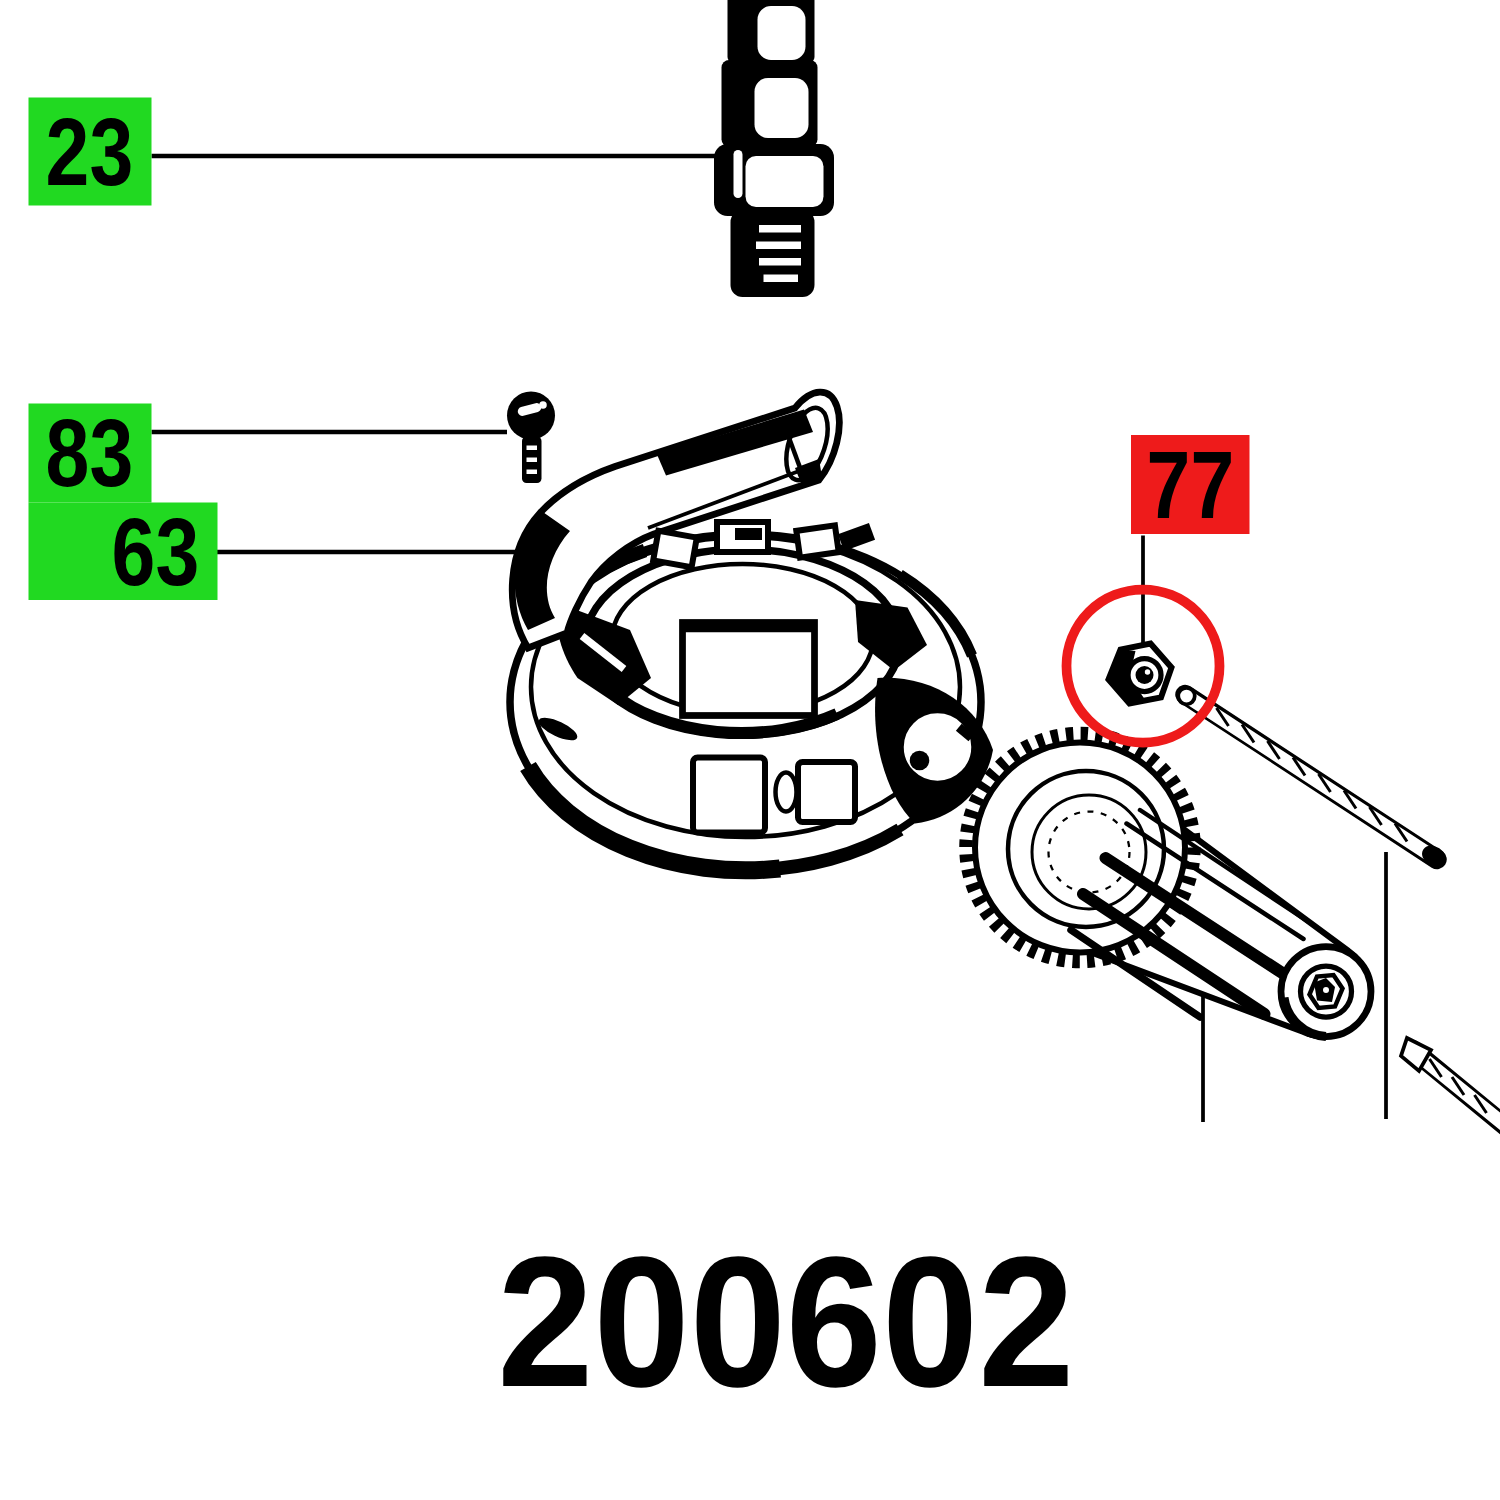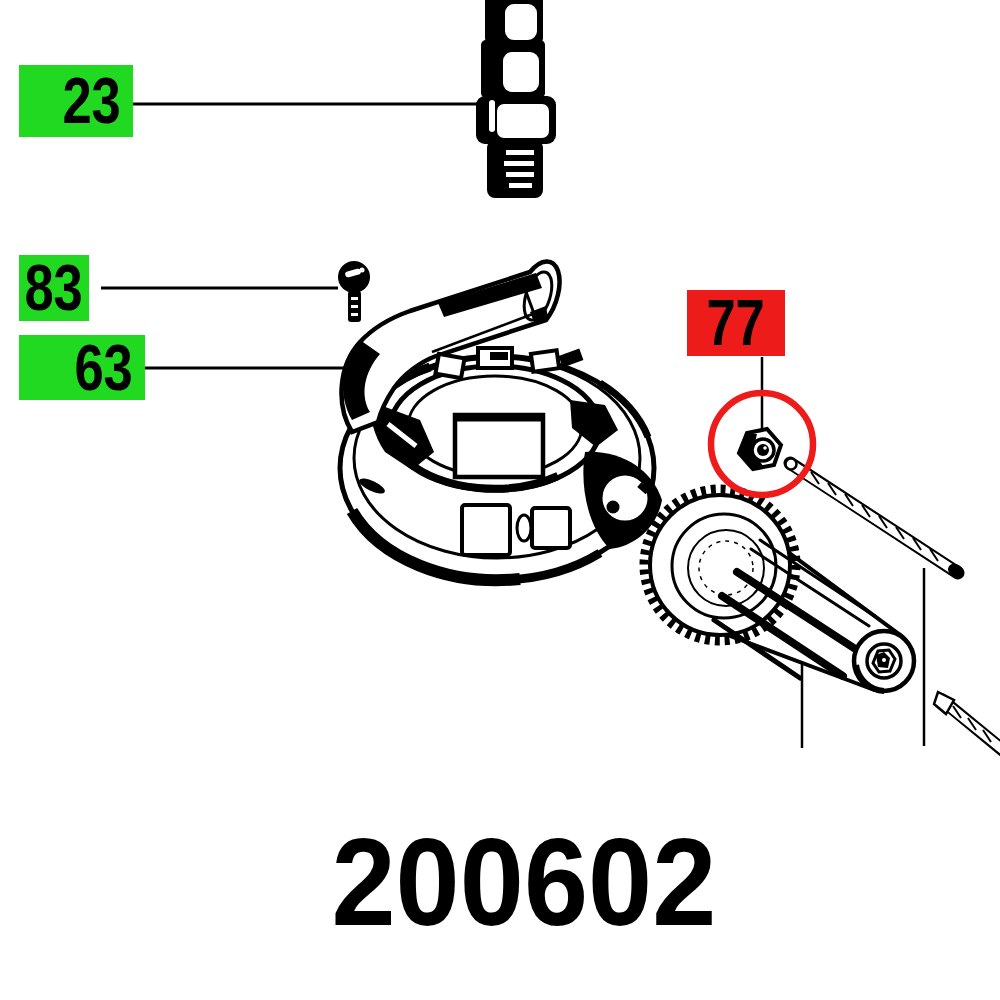--- a/index.html
+++ b/index.html
@@ -15,24 +15,24 @@
     font-family:"Liberation Sans",sans-serif;
   }
   svg.diagram{position:absolute;left:0;top:0;width:1000px;height:1000px;}
   .callout{
     position:absolute;display:flex;align-items:center;justify-content:center;
     color:#000;font-weight:bold;font-size:64px;line-height:1;cursor:pointer;
   }
   .callout span{display:inline-block;transform:scaleX(.82);}
   .callout.green{background:var(--label-green);}
   .callout.red{background:var(--label-red);}
-  #callout-23{left:19px;top:65px;width:82px;height:72px;padding-left:32px;}
-  #callout-83{left:19px;top:255px;width:70px;height:66px;}
+  #callout-23{left:19px;top:65px;width:82px;height:72px;}
+  #callout-83{left:19px;top:269px;width:82px;height:66px;}
   #callout-63{left:19px;top:335px;width:82px;height:65px;padding-left:44px;}
-  #callout-77{left:687px;top:290px;width:98px;height:66px;}
+  #callout-77{left:754px;top:290px;width:79px;height:66px;}
   .part-number{
     position:absolute;left:0;top:822px;width:100%;height:120px;
     display:flex;align-items:center;justify-content:center;
     padding-left:48px;box-sizing:border-box;
     font-size:124px;font-weight:bold;color:var(--ink);letter-spacing:0px;
   }
   .part-number span{display:inline-block;transform:scaleX(.93);}
   .redstroke{stroke:var(--label-red);}
 </style>
 </head>

